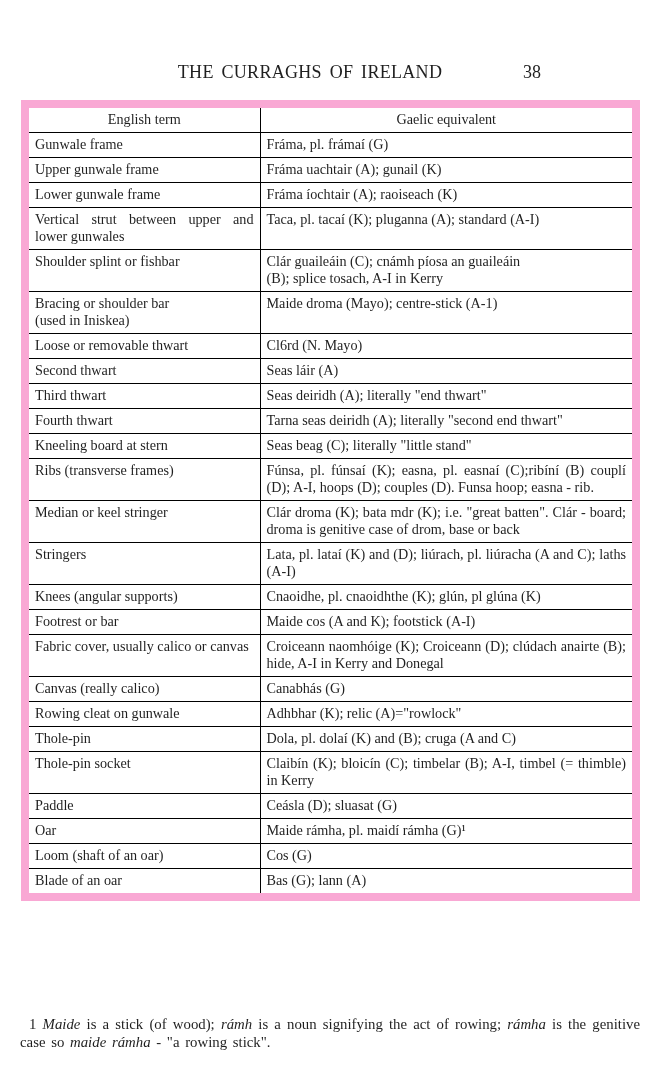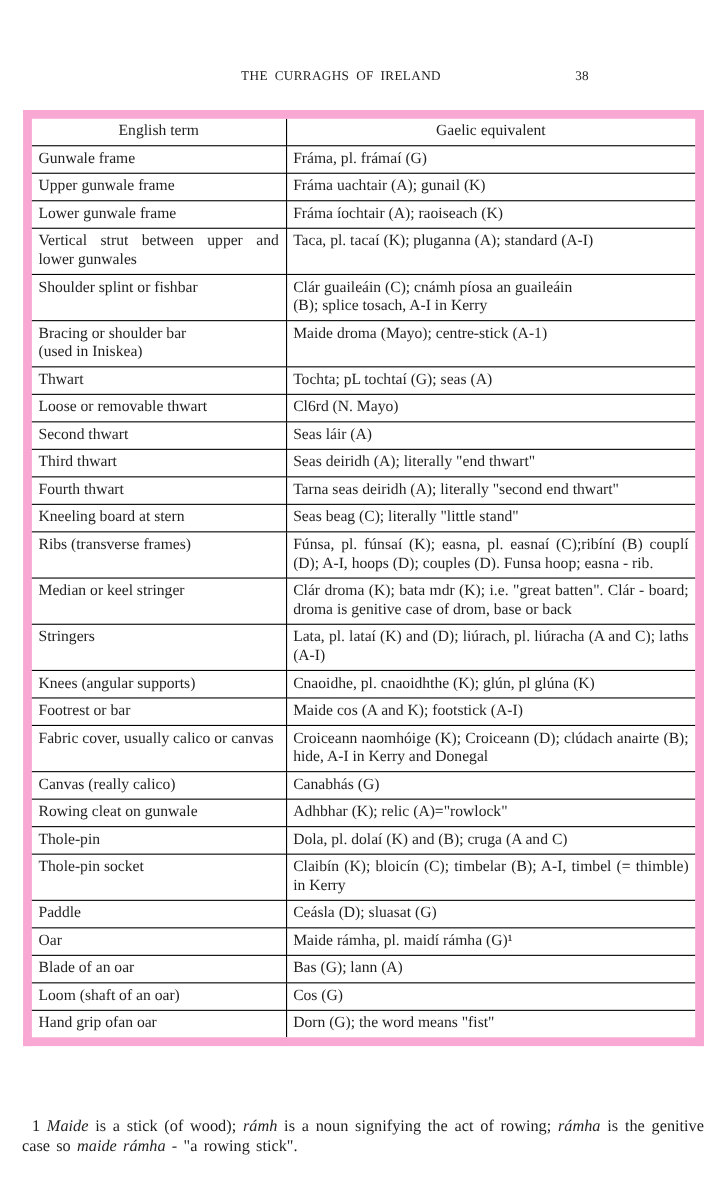--- a/index.html
+++ b/index.html
@@ -11,21 +11,21 @@
     font-family: "Liberation Serif", "DejaVu Serif", serif;
     color: #1f1f1f;
     overflow: hidden;
   }
   .page-header {
     position: absolute;
     top: 62px;
     left: 0;
     width: 100%;
     height: 22px;
-    font-size: 12px;
+    font-size: 18px;
   }
   .doc-title {
     position: absolute;
     left: 0;
     width: 620px;
     text-align: center;
     word-spacing: 3px;
     letter-spacing: 0.3px;
     white-space: nowrap;
   }
@@ -114,24 +114,20 @@
           <td>Shoulder splint or fishbar</td>
           <td>Clár guaileáin (C); cnámh píosa an guaileáin
 (B); splice tosach, A-I in Kerry</td>
         </tr>
         <tr>
           <td>Bracing or shoulder bar
 (used in Iniskea)</td>
           <td>Maide droma (Mayo); centre-stick (A-1)</td>
         </tr>
         <tr>
-          <td>Thwart</td>
-          <td>Tochta; pL tochtaí (G); seas (A)</td>
-        </tr>
-        <tr>
           <td>Loose or removable thwart</td>
           <td>Cl6rd (N. Mayo)</td>
         </tr>
         <tr>
           <td>Second thwart</td>
           <td>Seas láir (A)</td>
         </tr>
         <tr>
           <td>Third thwart</td>
           <td>Seas deiridh (A); literally "end thwart"</td>
@@ -186,29 +182,25 @@
         </tr>
         <tr>
           <td>Paddle</td>
           <td>Ceásla (D); sluasat (G)</td>
         </tr>
         <tr>
           <td>Oar</td>
           <td>Maide rámha, pl. maidí rámha (G)¹</td>
         </tr>
         <tr>
+          <td>Loom (shaft of an oar)</td>
+          <td>Cos (G)</td>
+        </tr>
+        <tr>
           <td>Blade of an oar</td>
           <td>Bas (G); lann (A)</td>
         </tr>
-        <tr>
-          <td>Loom (shaft of an oar)</td>
-          <td>Cos (G)</td>
-        </tr>
-        <tr>
-          <td>Hand grip ofan oar</td>
-          <td>Dorn (G); the word means "fist"</td>
-        </tr>
       </tbody>
   </table>
 
   <p class="footnote" id="footnote"><span>1 </span><i>Maide</i><span> is a stick (of wood); </span><i>rámh</i><span> is a noun signifying the act of rowing; </span><i>rámha</i><span> is the genitive case so </span><i>maide rámha</i><span> - "a rowing stick".</span></p>
 
 </div>
 
 </body></html>

